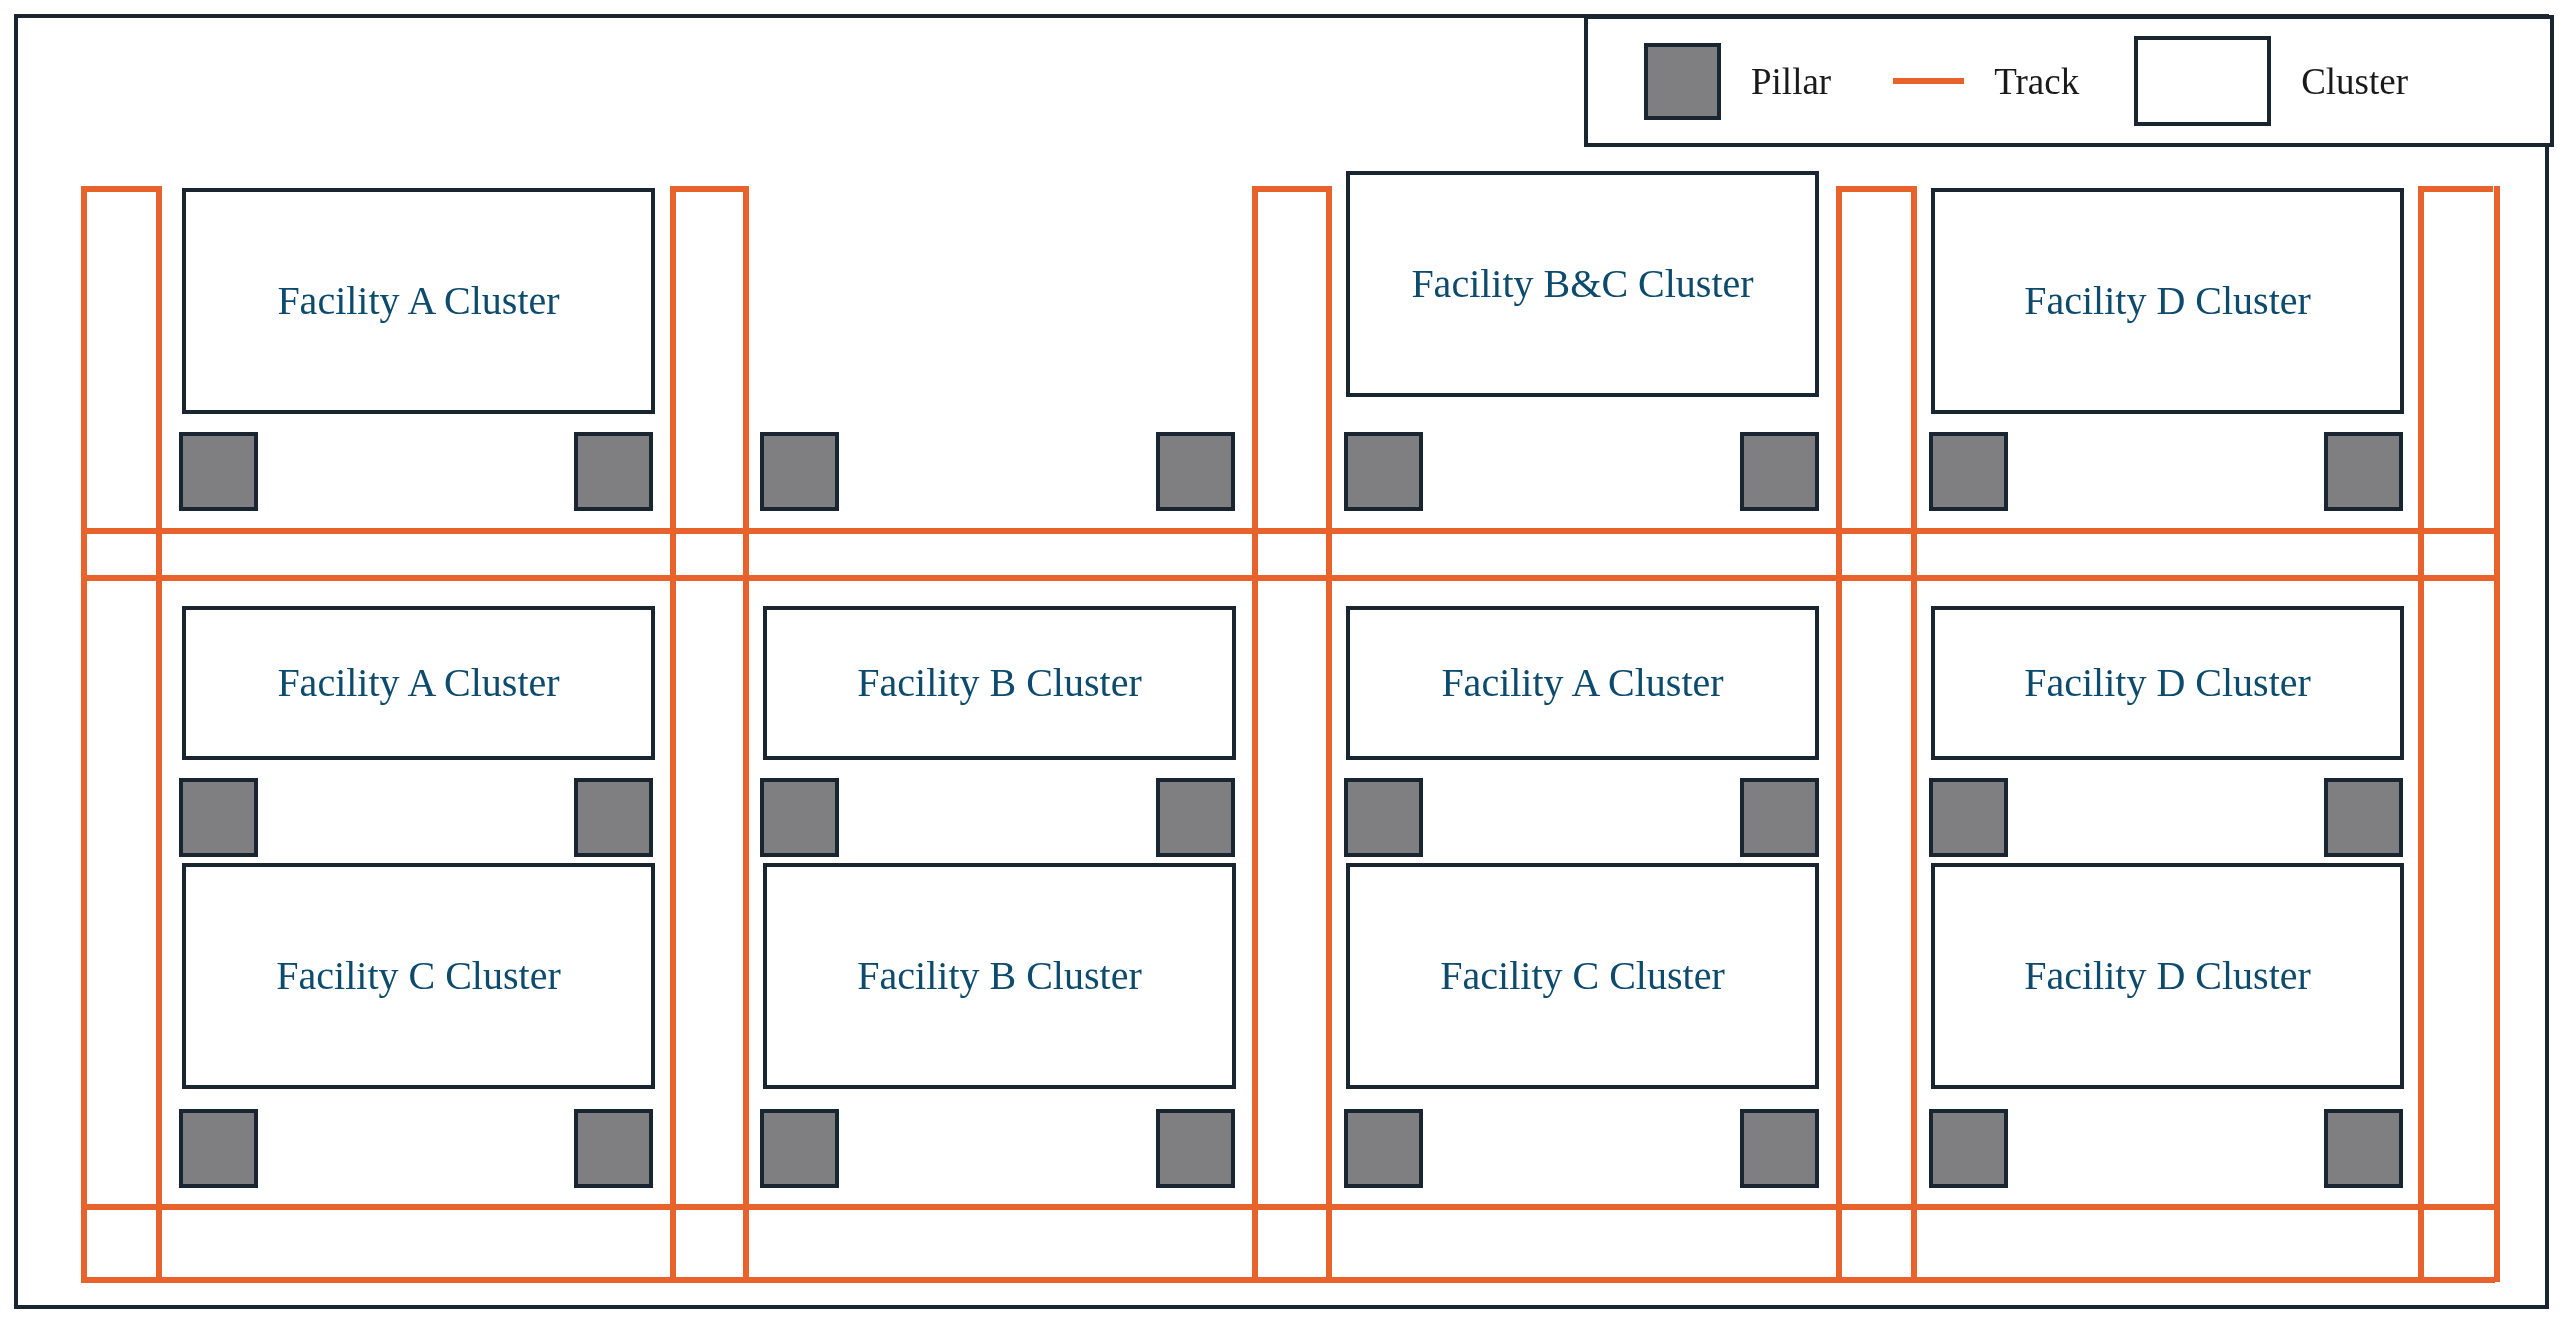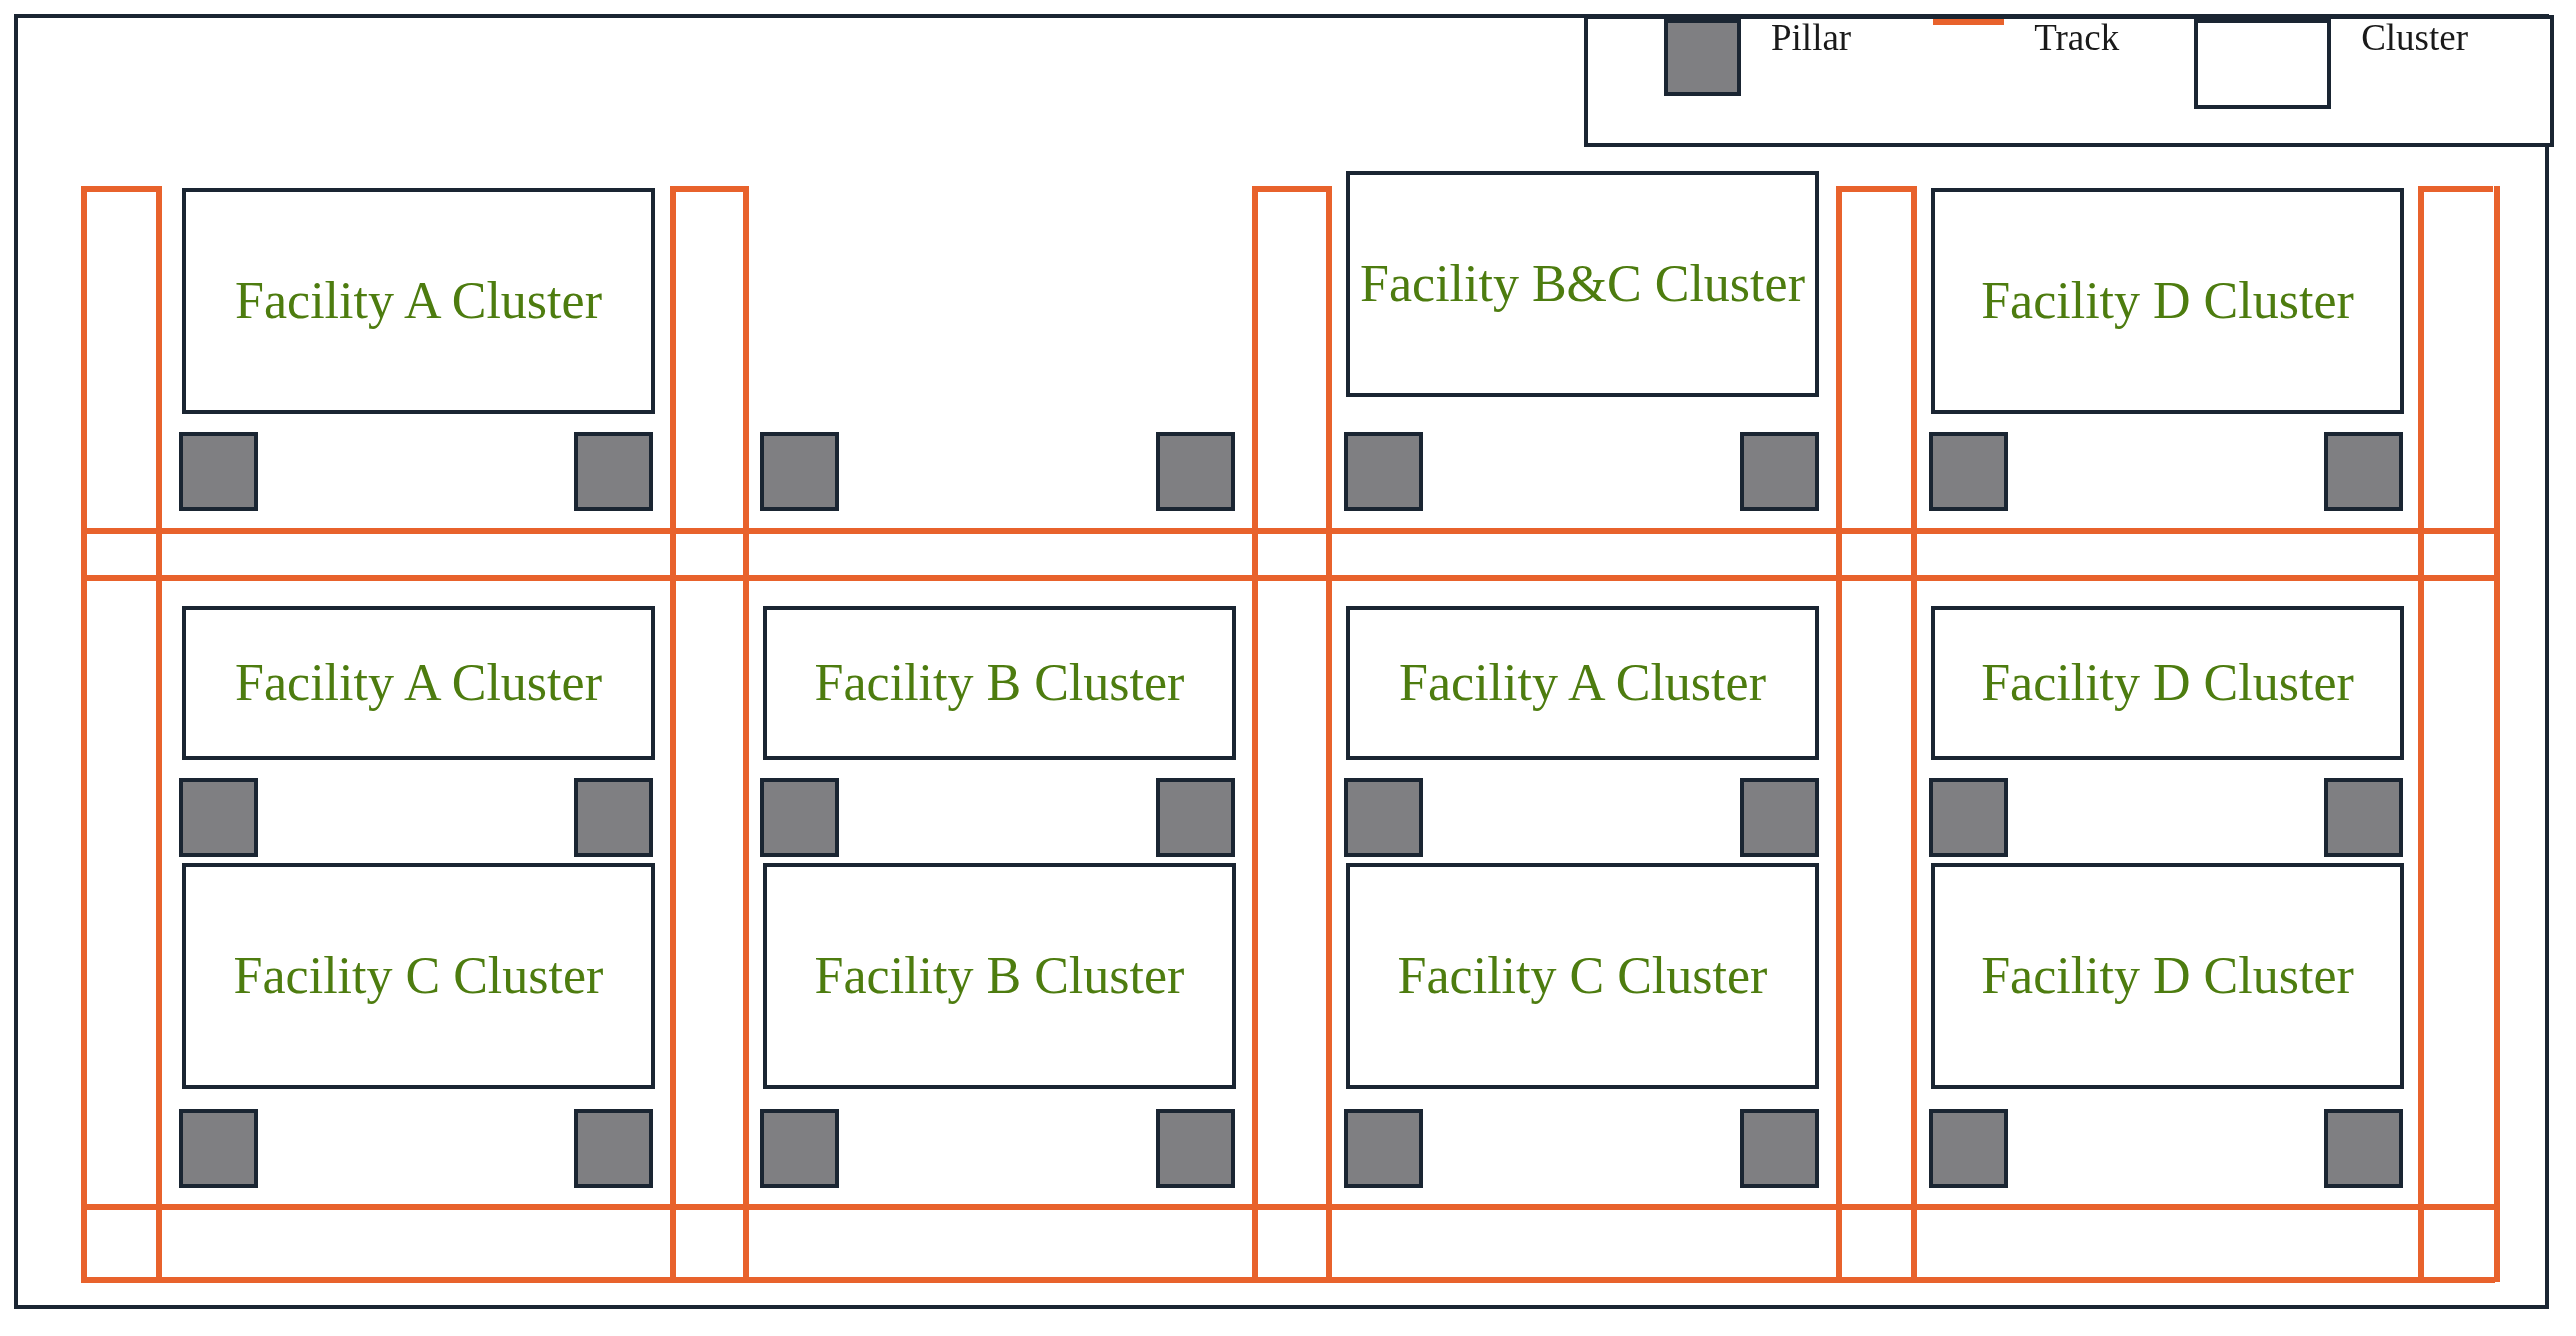--- a/index.html
+++ b/index.html
@@ -30,23 +30,22 @@
     left:1584px; top:15px;
     width:970px; height:132px;
     border:4.1px solid #1a2532;
     background:#ffffff;
     box-sizing:border-box;
     display:flex;
     align-items:center;
   }
   .legend-entry{
     display:flex;
-    align-items:flex-start;
+    align-items:center;
     height:100%;
-    padding-left:20px;
   }
   .legend-swatch-pillar{
     width:77px; height:77px;
     background:#7f7f82;
     border:4.8px solid #1a2532;
     box-sizing:border-box;
     margin-left:56px;
   }
   .legend-swatch-track{
     width:71px; height:0;
@@ -89,22 +88,22 @@
   .facility{
     position:absolute;
     background:#ffffff;
     border:4.1px solid #1a2532;
     box-sizing:border-box;
     display:flex;
     align-items:center;
     justify-content:center;
   }
   .facility-label{
-    font-size:52px;
-    color:#4d7c0f;
+    font-size:40px;
+    color:#0c4a6e;
     white-space:nowrap;
     line-height:1;
   }
 
   
   .pillar{
     position:absolute;
     width:79px; height:79px;
     background:#7f7f82;
     border:4.8px solid #1a2532;

